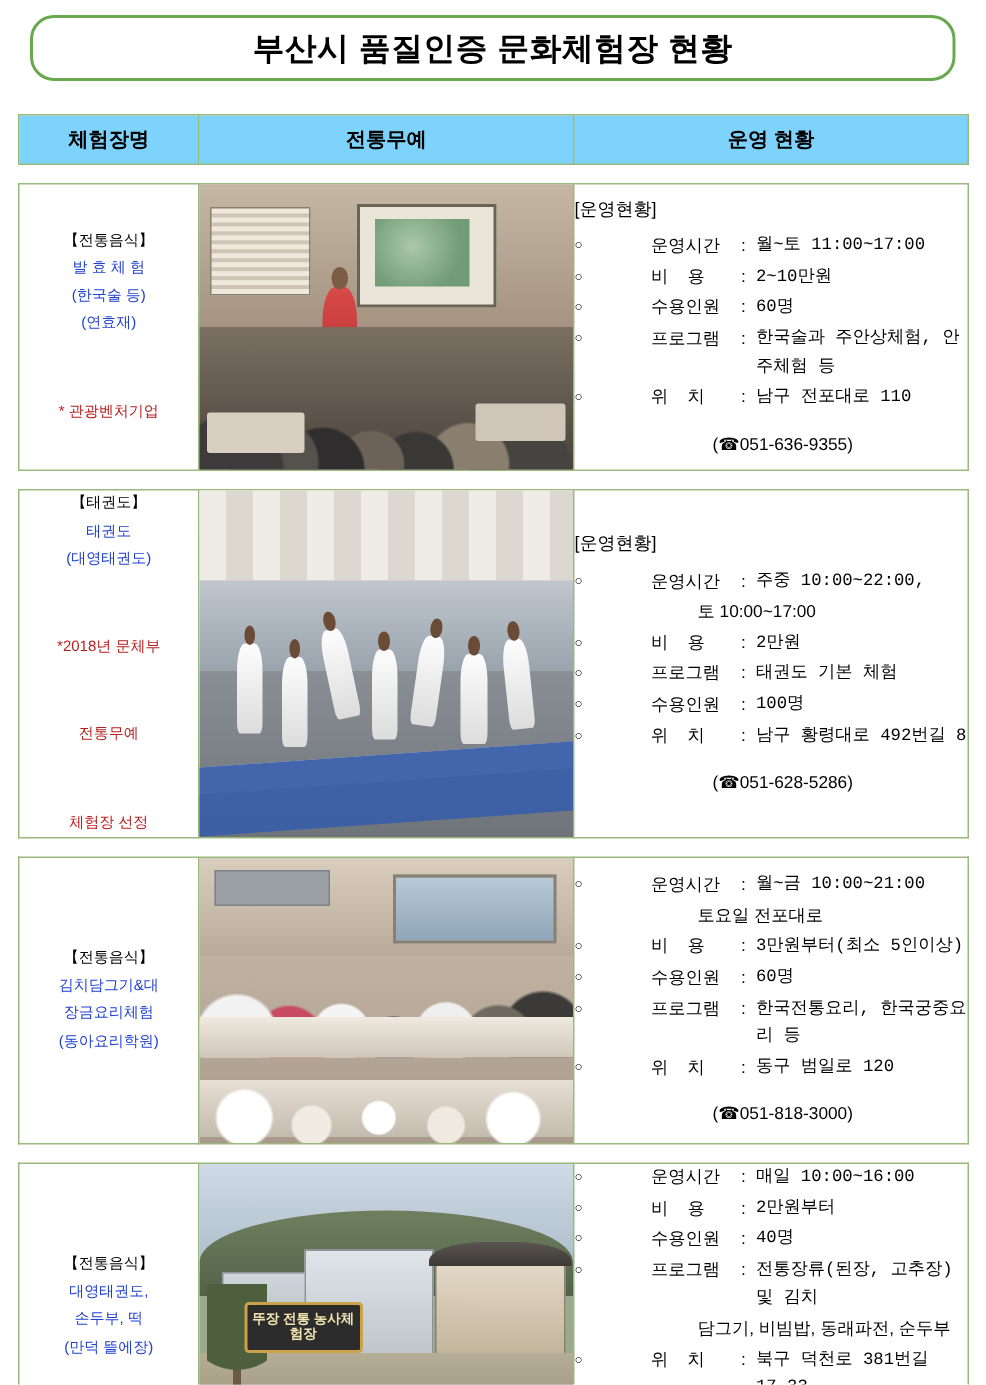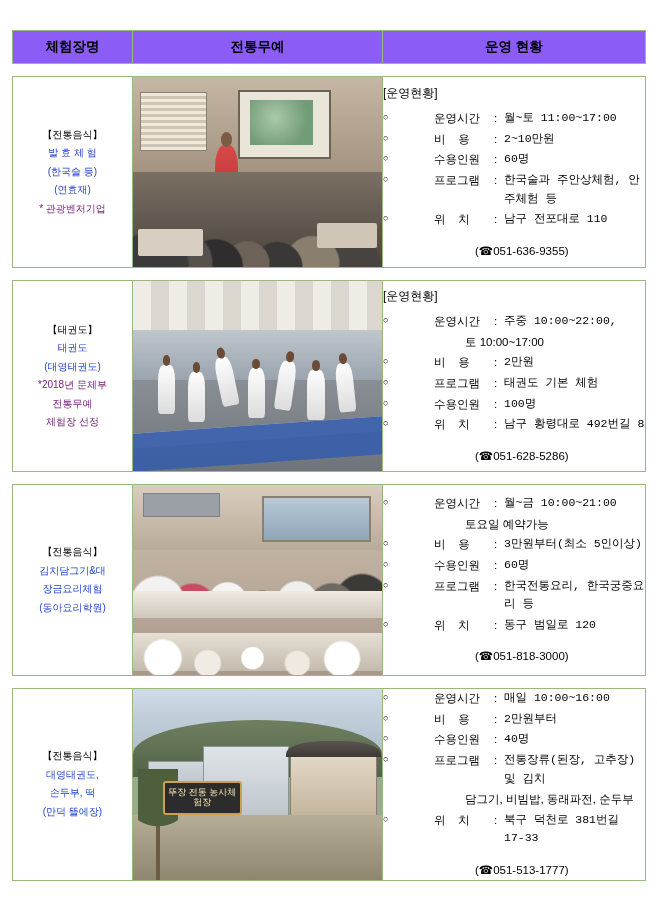--- a/index.html
+++ b/index.html
@@ -46,21 +46,21 @@
     margin-top: 22px;
     width: 633px;
     border-collapse: collapse;
     table-layout: fixed;
   }
   .tbl col.c1 { width: 120px; }
   .tbl col.c2 { width: 250px; }
   .tbl col.c3 { width: 263px; }
 
   .tbl th {
-    background: #8b5cf6;
+    background: #7dd3fc;
     border: 1px solid #9ab97f;
     height: 30px;
     font-size: 13.5px;
     font-weight: bold;
     text-align: center;
     vertical-align: middle;
   }
   .tbl td {
     border: 1px solid #9ab97f;
     vertical-align: middle;
@@ -75,21 +75,21 @@
   
   .name-cell {
     text-align: center;
     font-size: 10px;
     line-height: 1.85;
     padding: 6px 2px;
     border-radius: 26px;
   }
   .name-cell .ln { display: block; white-space: nowrap; }
   .name-cell .blue { color: #1f3fd0; }
-  .name-cell .star { color: #701a75; }
+  .name-cell .star { color: #b91c1c; margin-top: 40px; }
 
   
   .photo-cell {
     padding: 0;
     height: 190px;
   }
   .photo {
     width: 100%;
     height: 100%;
     min-height: 188px;
@@ -294,34 +294,37 @@
     border-radius: 40% 40% 0 0 / 80% 80% 0 0;
   }
   .ph4 .ground {
     position:absolute; left:0; bottom:0; width:100%; height:34%;
     background: linear-gradient(#b6ad97, #8e866f);
   }
   .ph4 .sign {
     position:absolute; left:12%; top:48%; width:30%; height:16%;
     background:#2c2c2c; border:2px solid #caa24a; border-radius:3px;
     color:#f0e3b0; font-size:9px; display:flex; align-items:center; justify-content:center;
-    text-align:center; line-height:1.1;
+    text-align:center; line-height:1.1;font-weight:bold;
   }
   .ph4 .tree {
     position:absolute; left:2%; bottom:0; width:16%; height:58%;
     background:
       radial-gradient(circle at 50% 20%, #4e5f3e 0 38%, transparent 39%),
       linear-gradient(to right, transparent 44%, #6d5a42 44% 56%, transparent 56%);
   }
 </style>
 </head>
 <body>
 
 <div class="page">
 
+  <div class="title-banner">
+    <div class="title-text">부산시 품질인증 문화체험장 현황</div>
+  </div>
 
   <table class="tbl">
     <colgroup>
       <col class="c1">
         <col class="c2">
         <col class="c3">
     </colgroup>
     <thead>
       <tr>
         <th>체험장명</th>
@@ -486,21 +489,21 @@
         </td>
         <td class="info-cell">
           <ul class="info-list">
             <li>
                 <span class="bullet">○</span>
                 <span class="lbl">운영시간</span>
                 <span class="sep">:</span>
                 <span class="val">월~금 10:00~21:00</span>
               </li>
             <li>
-                <span class="sub">토요일 예약가능</span>
+                <span class="sub">토요일 전포대로</span>
               </li>
             <li>
                 <span class="bullet">○</span>
                 <span class="lbl">비    용</span>
                 <span class="sep">:</span>
                 <span class="val">3만원부터(최소 5인이상)</span>
               </li>
             <li>
                 <span class="bullet">○</span>
                 <span class="lbl">수용인원</span>

